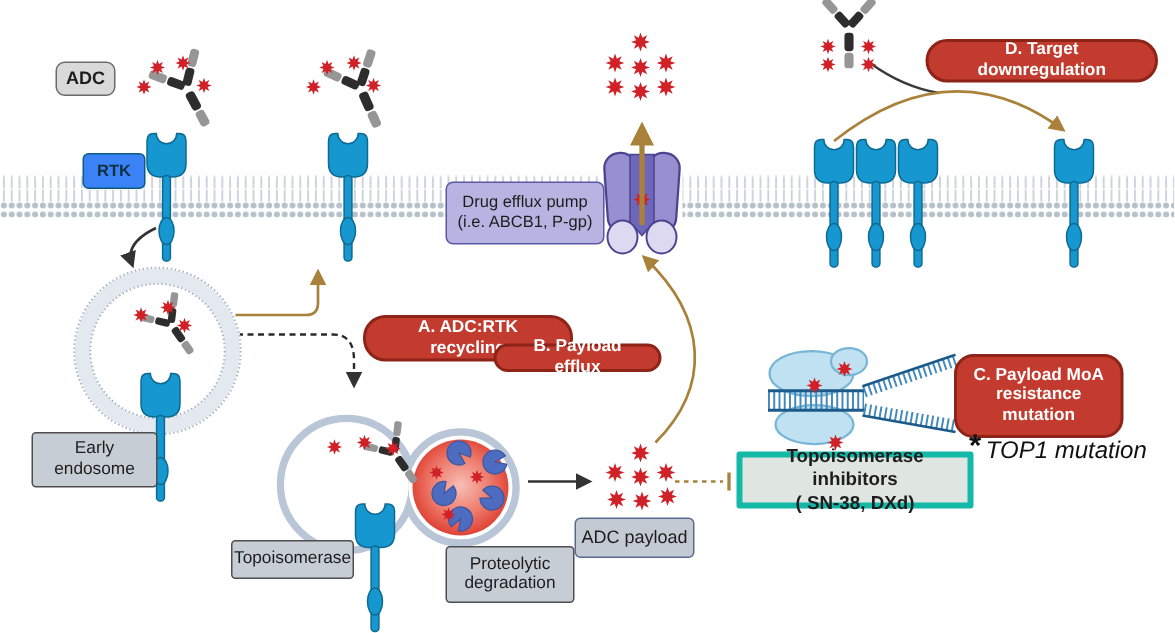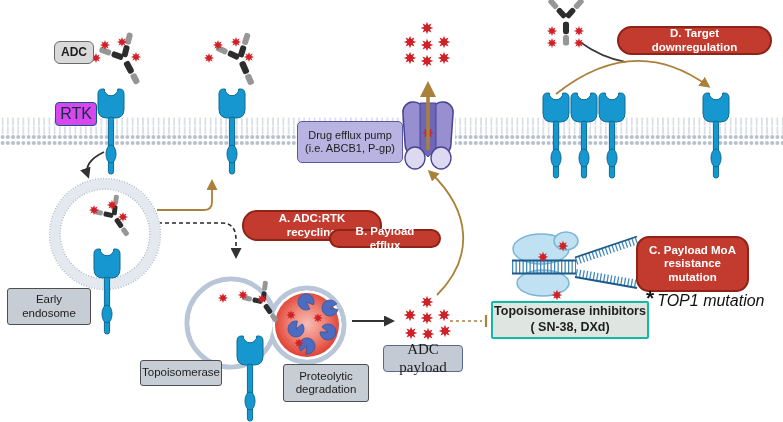--- a/index.html
+++ b/index.html
@@ -2,32 +2,32 @@
 <html><head>
 <meta charset="utf-8">
 <style>
   html,body{margin:0;padding:0;background:#ffffff;}
   #stage{position:relative;width:783px;height:422px;background:#ffffff;overflow:hidden;
          font-family:"Liberation Sans", sans-serif;}
   #art{position:absolute;left:0;top:0;}
   .lbl{position:absolute;display:flex;align-items:center;justify-content:center;
        text-align:center;box-sizing:border-box;line-height:1.15;color:#1d1d1d;}
   .graybox{background:#c6cdd4;border:1.5px solid #4e4e4e;border-radius:3px;
-           font-size:11.5px;padding:2px 3px;}
+           font-size:11.5px;padding:2px 3px;margin-left:14px;}
   .adcbox{background:#d9d9d9;border:1.5px solid #6b6b6b;border-radius:6px;
           font-weight:bold;font-size:12px;}
-  .rtkbox{background:#d946ef;border:1.5px solid #0b5c80;border-radius:4px;
-          font-weight:normal;font-size:16px;color:#10303f;}
+  .rtkbox{background:#3b82f6;border:1.5px solid #0b5c80;border-radius:4px;
+          font-weight:bold;font-size:11px;color:#10303f;}
   .pumpbox{background:#b9b3e2;border:1.5px solid #5d57a6;border-radius:5px;
            font-size:11px;padding:20px 4px;}
   .redbox{background:#c23b2e;border:2px solid #8e2318;border-radius:15px;
           color:#ffffff;font-weight:bold;font-size:11.5px;padding:2px 8px;}
   .payloadbox{background:#c3cad3;border:1.5px solid #5a6a8e;border-radius:4px;
-              font-size:15px;font-family:Liberation Serif, serif;}
-  .topobox{background:#dfe6e2;border:2px solid #14b8a6;border-radius:2px;
+              font-size:12px;}
+  .topobox{background:#dfe6e2;border:4px solid #14b8a6;border-radius:2px;
            font-weight:bold;font-size:12.5px;line-height:1.25;}
   .top1{position:absolute;display:flex;align-items:flex-start;gap:3px;color:#111;}
   .top1 .ast{font-size:21px;font-weight:bold;line-height:0.9;}
   .top1 .itx{font-style:italic;font-size:16px;padding-top:3px;}
 </style>
 </head>
 <body>
 
 <div id="stage">
 
@@ -201,21 +201,21 @@
       <line x1="575" y1="257.5" x2="637" y2="236.5" stroke="#1c5a8a" stroke-width="1.8"></line>
       <line x1="576" y1="273" x2="638" y2="284" stroke="#4189ba" stroke-width="8" stroke-dasharray="1.3 2.2"></line>
       <line x1="575" y1="277" x2="637" y2="288" stroke="#1c5a8a" stroke-width="1.8"></line>
     </g>
     <use href="#star" transform="translate(543,257) scale(0.9)"></use>
     <use href="#star" transform="translate(563,246) scale(0.9)"></use>
     <use href="#star" transform="translate(557,295) scale(0.9)"></use>
   </g>
 </svg>
 
-<div class="lbl adcbox" style="left:54px;top:41px;width:40px;height:23px;">ADC</div>
+<div class="lbl adcbox" style="left:37px;top:41px;width:40px;height:23px;">ADC</div>
 
 <div class="lbl rtkbox" style="left:55px;top:102px;width:42px;height:24px;">RTK</div>
 
 <div class="lbl pumpbox" style="left:297px;top:121px;width:106px;height:42px;">Drug efflux pump (i.e. ABCB1, P-gp)</div>
 
 <div class="lbl redbox" style="left:242px;top:182px;width:140px;height:31px;margin-top:28px;">A. ADC:RTK recycling</div>
 
 <div class="lbl redbox" style="left:329px;top:229px;width:112px;height:19px;">B. Payload efflux</div>
 
 <div class="lbl redbox" style="left:636px;top:236px;width:113px;height:56px;border-radius:13px;">C. Payload MoA resistance mutation</div>

